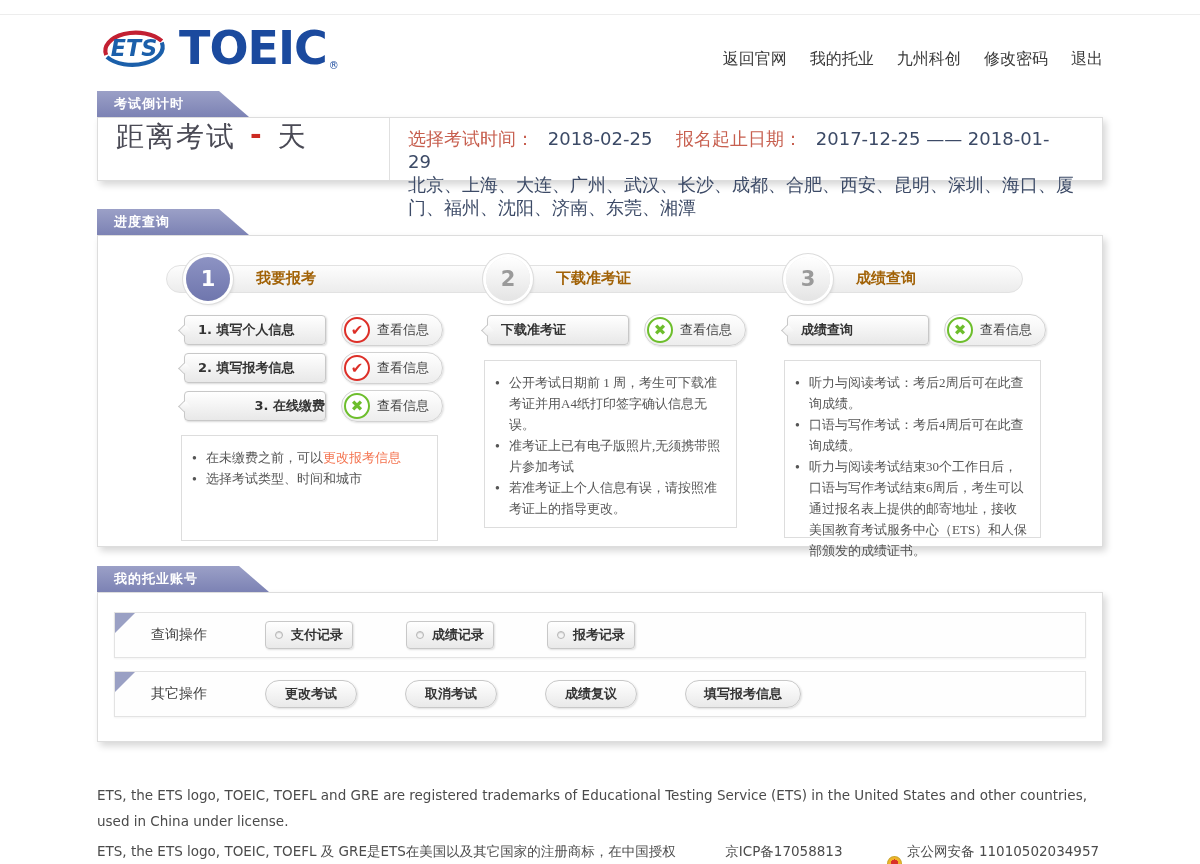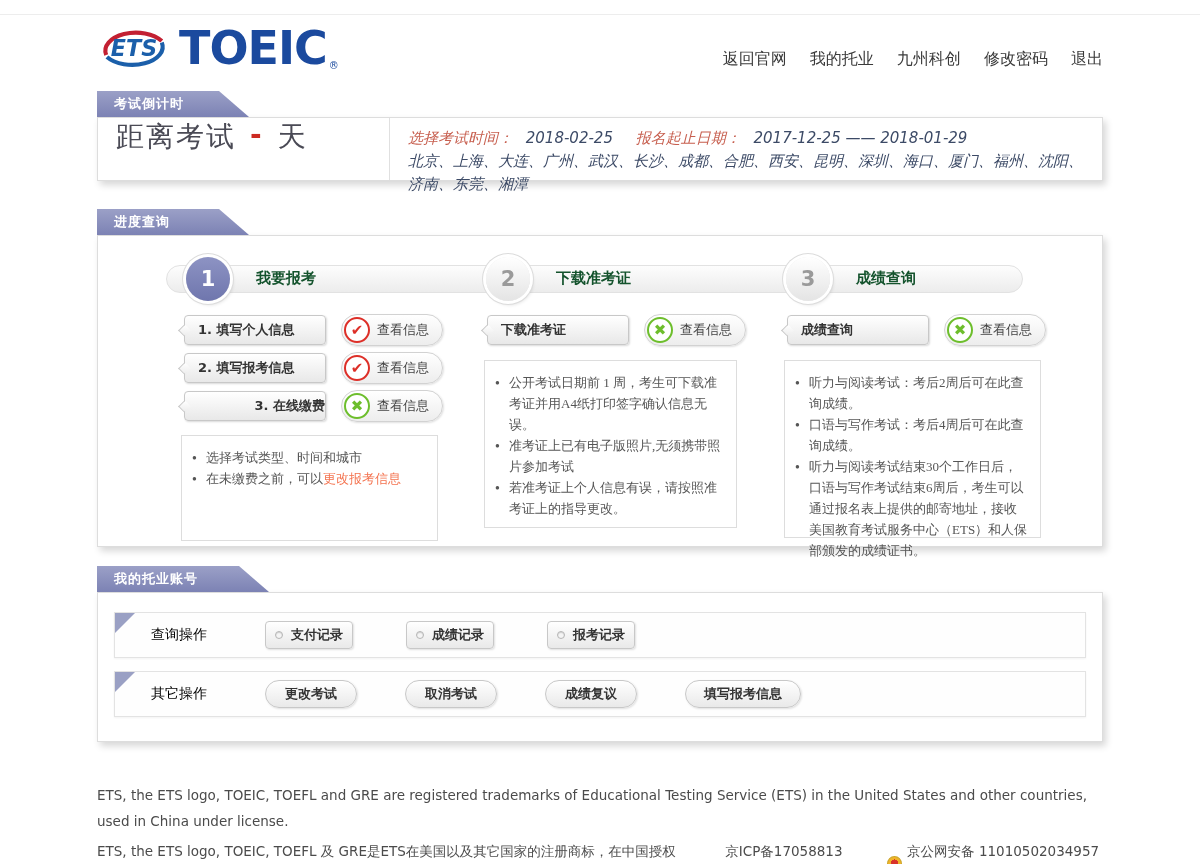--- a/index.html
+++ b/index.html
@@ -24,36 +24,36 @@
   .ribbon.wide { width:172px; }
 
   
   .sec-box { background:#fff; border:1px solid #ddd; box-shadow:3px 4px 7px rgba(0,0,0,.16); position:relative; }
 
   
   .countdown-box { height:64px; display:flex; align-items:stretch; }
   .cd-left { width:292px; display:flex; padding-left:18px;
     font-size:28px; color:#4a4a55; letter-spacing:2px; border-right:1px solid #e0e0e0; }
   .cd-days { color:#cc2a22; font-weight:bold; margin:0 14px; }
-  .cd-right { flex:1; padding:9px 12px 0 18px; font-size:15px; line-height:23px;font-style:italic; }
+  .cd-right { flex:1; padding:9px 12px 0 18px; font-size:18px; line-height:23px; }
   .cd-label { color:#c75f4f; }
   .cd-value { color:#3c4a66; margin-left:8px; margin-right:18px; }
   .cd-cities { color:#3c4a66; }
 
   
   .progress-box { height:312px; margin-bottom:19px; }
   .progress-body { position:relative; width:100%; height:100%; }
   .track { position:absolute; left:68px; top:29px; width:857px; height:28px;
     border:1px solid #e2e2e2; border-radius:15px; background:linear-gradient(#fdfdfd,#ececec); }
   .step-circle { position:absolute; top:21px; width:44px; height:44px; border-radius:50%;
     display:flex; align-items:center; justify-content:center; font-size:21px; font-weight:bold;
     box-shadow:0 0 0 3px #fff, 0 0 0 4px #dcdcdc, 2px 3px 4px rgba(0,0,0,.2); }
   .step-circle.active { background:linear-gradient(#8d93c3,#6f76ad); color:#fff; }
   .step-circle.idle { background:linear-gradient(#ffffff,#e4e4e4); color:#9a9a9a; }
-  .step-label { position:absolute; top:33px; font-size:15px; font-weight:600; color:#14532d; }
+  .step-label { position:absolute; top:33px; font-size:15px; font-weight:600; color:#a16207; }
 
   .bubble-btn { position:absolute; height:30px; border:1px solid #c8c8c8; border-radius:4px;
     background:linear-gradient(#ffffff,#e8e8e8); box-shadow:1px 1px 2px rgba(0,0,0,.15);
     font-size:13px; font-weight:600; color:#333; line-height:28px; padding-left:13px; cursor:pointer; }
   .bubble-btn::before { content:""; position:absolute; left:-5px; top:10px; width:8px; height:8px;
     background:linear-gradient(135deg,#fff,#ececec); border-left:1px solid #c8c8c8; border-bottom:1px solid #c8c8c8;
     transform:rotate(45deg); }
   .view-pill { position:absolute; height:32px; border:1px solid #d2d2d2; border-radius:17px;
     background:linear-gradient(#ffffff,#ededed); display:flex; align-items:center;
     padding:0 13px 0 2px; box-shadow:1px 1px 2px rgba(0,0,0,.12); cursor:pointer; }
@@ -68,21 +68,21 @@
   .note-box li { font-size:13px; color:#555; line-height:21px; padding-left:14px; position:relative; }
   .note-box li::before { content:"●"; position:absolute; left:0; top:0; font-size:8px; color:#555; }
   .note-link { color:#f4734f; cursor:pointer; }
 
   
   .account-box { height:150px; padding:19px 16px 0 16px; margin-bottom:0; }
   .acc-row { position:relative; height:46px; border:1px solid #e3e3e3; background:#fefefe;
     display:flex; align-items:center; margin-bottom:13px; box-shadow:0 1px 2px rgba(0,0,0,.05); }
   .acc-corner { position:absolute; left:0; top:0; width:0; height:0;
     border-top:20px solid #9aa0c4; border-right:20px solid transparent; }
-  .acc-label { font-size:14px; color:#000000; margin-left:36px; width:78px; }
+  .acc-label { font-size:14px; color:#404040; margin-left:36px; width:78px; }
   .acc-btn { height:28px; border:1px solid #c8c8c8; background:linear-gradient(#ffffff,#e9e9e9);
     box-shadow:1px 1px 2px rgba(0,0,0,.12); font-size:13px; color:#333; font-weight:600;
     display:flex; align-items:center; justify-content:center; cursor:pointer;margin-left:36px; }
   .acc-btn.square { border-radius:4px; width:88px; margin-right:17px; padding-left:0; position:relative; }
   .acc-btn.square .ring { width:8px; height:8px; border-radius:50%; border:1px solid #b5b5b5;
     background:#f4f4f4; margin-right:8px; box-shadow:inset 0 1px 1px rgba(0,0,0,.15); }
   .acc-btn.pill { border-radius:15px; width:92px; margin-right:12px; }
   .acc-btn.pill.long { width:116px; }
 
   
@@ -173,22 +173,22 @@
       </div>
 
       <div class="bubble-btn" style="left:86px; top:155px; width:142px;text-align:right;">3. 在线缴费</div>
       <div class="view-pill" style="left:243px; top:154px;">
         <span class="status-icon st-green">✖</span>
         <span class="vp-label">查看信息</span>
       </div>
 
       <div class="note-box" style="left:83px; top:199px; width:257px; height:106px;">
         <ul>
+          <li><span>在未缴费之前，可以</span><span class="note-link">更改报考信息</span></li>
           <li>选择考试类型、时间和城市</li>
-          <li><span>在未缴费之前，可以</span><span class="note-link">更改报考信息</span></li>
         </ul>
       </div>
 
       <div class="bubble-btn" style="left:389px; top:79px; width:142px;">下载准考证</div>
       <div class="view-pill" style="left:546px; top:78px;">
         <span class="status-icon st-green">✖</span>
         <span class="vp-label">查看信息</span>
       </div>
       <div class="note-box" style="left:386px; top:124px; width:253px; height:168px;">
         <ul>

